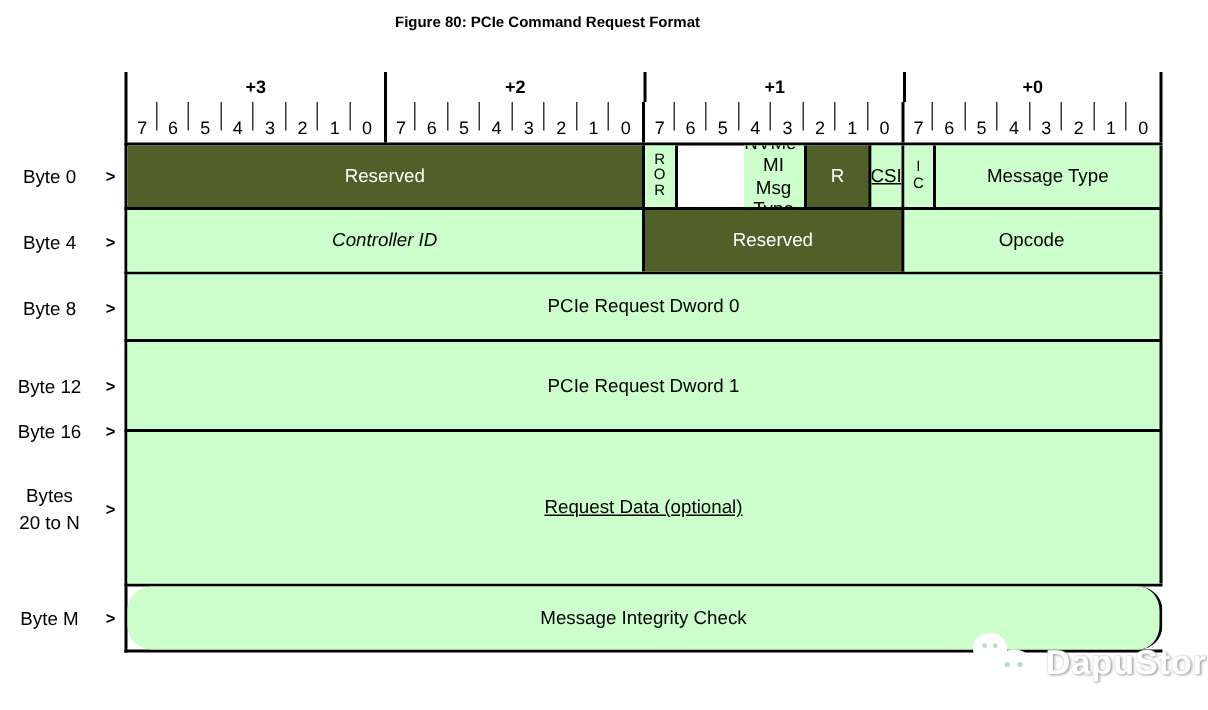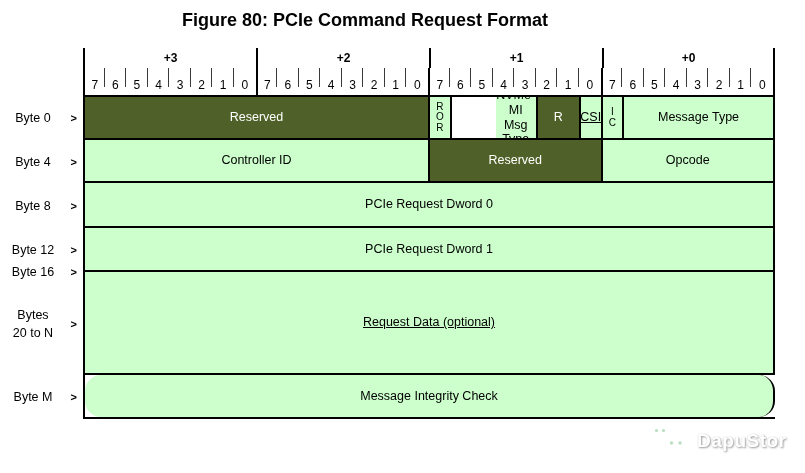--- a/index.html
+++ b/index.html
@@ -6,21 +6,21 @@
     --dark:#4F6128;
     --light:#CCFFCC;
     --line:#000000;
   }
   html,body{margin:0;padding:0;}
   body{background:#ffffff;font-family:"Liberation Sans", sans-serif;}
   .page{position:relative;width:805px;height:473px;background:#ffffff;overflow:hidden;}
 
   .title{
     position:absolute;top:10px;left:0;width:730px;text-align:center;
-    font-size:18px;font-weight:bold;color:#000;
+    font-size:10px;font-weight:bold;color:#000;
   }
 
   .diagram{position:absolute;left:0;top:48px;width:775px;}
 
   
   .hdr-right{margin-left:83px;width:692px;box-sizing:border-box;}
   .hdr-groups{display:grid;grid-template-columns:repeat(4,1fr);height:20px;}
   .hdr-group{
     border-left:2px solid var(--line);
     display:flex;align-items:center;justify-content:center;
@@ -63,21 +63,21 @@
   .cell.dark{background:var(--dark);color:#ffffff;}
   .cell.light{background:var(--light);color:#000000;}
   .cell.small{font-size:10px;line-height:1.05;}
 
   
   .watermark{
     position:absolute;left:647px;top:415px;width:158px;height:52px;
     display:flex;align-items:center;z-index:5;pointer-events:none;
   }
   .watermark .wm-text{
-    font-size:19px;font-weight:bold;color:#ffffff;letter-spacing:0.5px;
+    font-size:23px;font-weight:bold;color:#ffffff;letter-spacing:0.5px;
     text-shadow:0 0 1px #c0c0c0, 1px 1px 2px #9a9a9a;
     margin-left:4px;
   }
 </style>
 </head>
 <body>
 
 <div class="page">
 
   <div class="title">Figure 80: PCIe Command Request Format</div>
@@ -162,21 +162,21 @@
           </div>
         </div>
         <div class="row">
           <div class="rowlabel">
             <div class="lbl">
               <div>Byte 4</div>
             </div>
             <span class="arrow">&gt;</span>
           </div>
           <div class="cells" style="height: 43px;">
-            <div class="cell light" style="grid-column: span 16;">
+            <div class="cell light" style="grid-column: span 16; font-style: italic;">
               <div>Controller ID</div>
             </div>
             <div class="cell dark" style="grid-column: span 8;">
               <div>Reserved</div>
             </div>
             <div class="cell light" style="grid-column: span 8;">
               <div>Opcode</div>
             </div>
           </div>
         </div>
@@ -193,21 +193,21 @@
             </div>
           </div>
         </div>
         <div class="row">
           <div class="rowlabel">
             <div class="lbl">
               <div>Byte 12</div>
             </div>
             <span class="arrow">&gt;</span>
           </div>
-          <div class="cells" style="height: 44px;">
+          <div class="cells" style="height: 60px;">
             <div class="cell light" style="grid-column: span 32;">
               <div>PCIe Request Dword 1</div>
             </div>
           </div>
         </div>
         <div class="row">
           <div class="rowlabel">
             <div class="lbl">
               <div>Byte 16</div>
             </div>

